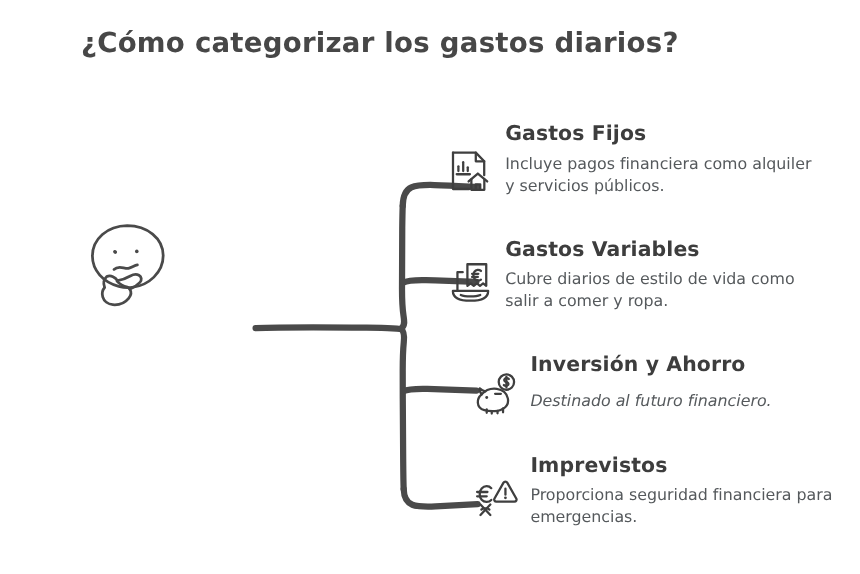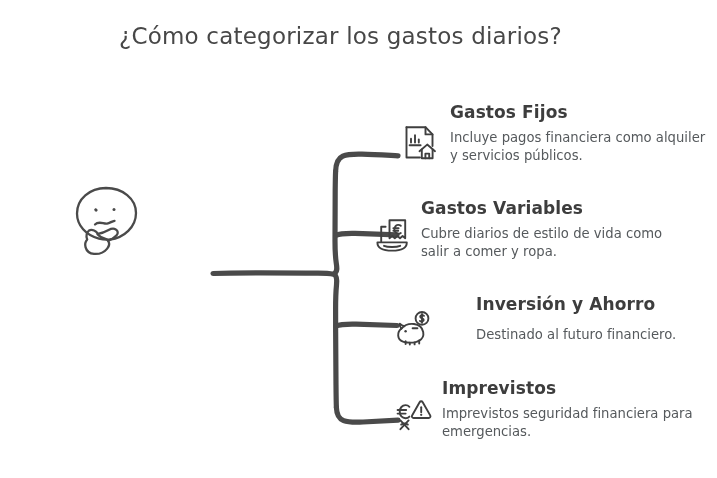--- a/index.html
+++ b/index.html
@@ -25,25 +25,24 @@
   }
 
   
   .page-title {
     position: absolute;
     left: 0;
     top: 23px;
     width: 633px;
     text-align: center;
     font-size: 23px;
-    font-weight: 400;
+    font-weight: 700;
     letter-spacing: 0.2px;
     color: #474747;
     white-space: nowrap;
-    margin-left: 24px;
   }
 
   
   .thinker {
     position: absolute;
     left: 66px;
     top: 182px;
     width: 80px;
     height: 80px;
   }
@@ -83,32 +82,32 @@
   .branch-desc {
     margin-top: 7px;
     font-size: 13.2px;
     font-weight: 400;
     color: #55595c;
     line-height: 1.42;
     max-width: 260px;
   }
 
   
-  #branch-0 { left: 400px; top: 103px; }
+  #branch-0 { left: 371px; top: 103px; }
   #branch-1 { left: 371px; top: 199px; }
-  #branch-2 { left: 392px; top: 295px; gap: 34px; }
+  #branch-2 { left: 392px; top: 295px; }
   #branch-3 { left: 392px; top: 379px; justify-content: center; }
 
   
   #branch-0 .branch-icon { margin-top: 19px; }
   #branch-1 .branch-icon { margin-top: 15px; }
   #branch-2 .branch-icon { margin-top: 12px; }
   #branch-3 .branch-icon { margin-top: 14px; }
 
-  #branch-2 .branch-desc { margin-top: 12px; }
+  #branch-2 .branch-desc { margin-top: 12px; font-style: italic; }
   #branch-3 .branch-desc { max-width: 270px; }
 </style>
 </head>
 <body>
 
 <div id="canvas">
 
   <div class="page-title">¿Cómo categorizar los gastos diarios?</div>
 
   <div class="thinker">
@@ -280,17 +279,17 @@
 
         <path d="M27.6 9.2 C28.3 8 30 8 30.7 9.2
                  L38.2 22.4 C38.9 23.6 38.1 25 36.7 25
                  H21.6 C20.2 25 19.4 23.6 20.1 22.4 Z"></path>
         <path d="M29.2 14.2 V19.2"></path>
         <circle cx="29.2" cy="21.8" r="1.15" fill="#3f3f3f" stroke="none"></circle>
       </svg>
     </div>
     <div class="branch-text">
       <div class="branch-title">Imprevistos</div>
-      <div class="branch-desc">Imprevistos seguridad financiera para emergencias.</div>
+      <div class="branch-desc">Proporciona seguridad financiera para emergencias.</div>
     </div>
   </div>
 
 </div>
 
 </body></html>

